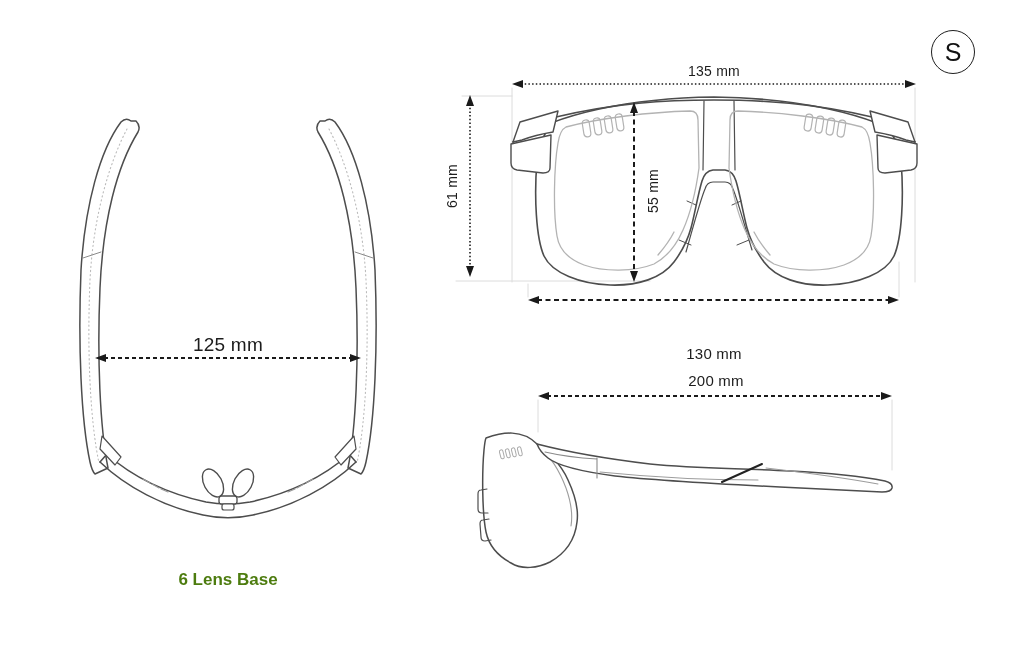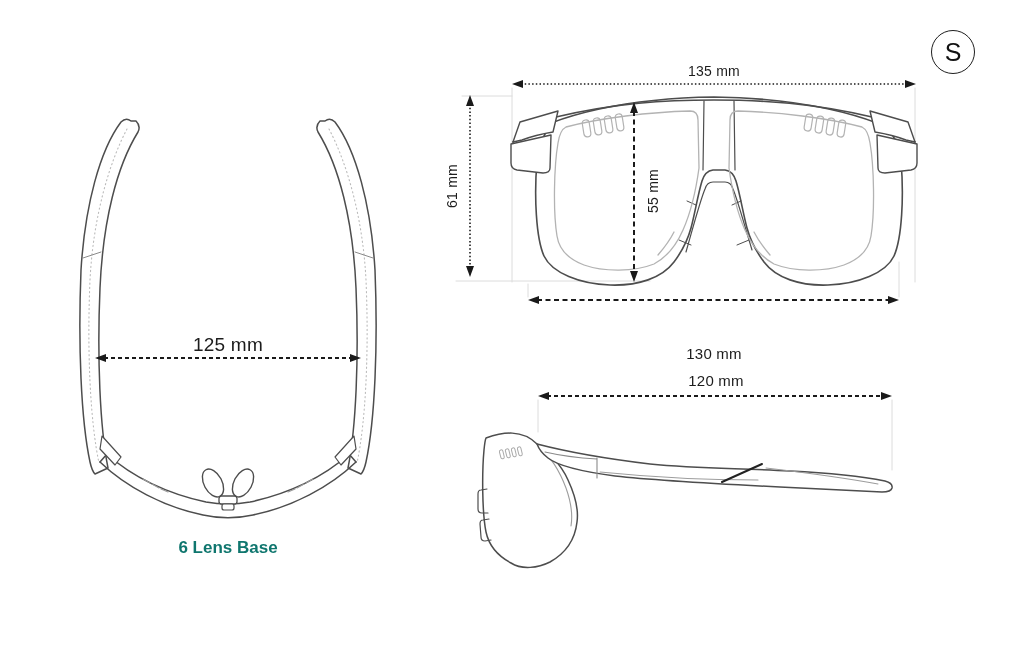--- a/index.html
+++ b/index.html
@@ -9,21 +9,21 @@
   }
   .lineart{position:absolute;left:0;top:0;}
   .dim-label{
     position:absolute;transform:translate(-50%,-50%);
     font-size:14px;color:#1c1c1c;white-space:nowrap;letter-spacing:0.2px;
   }
   .dim-label.rot{transform:translate(-50%,-50%) rotate(-90deg);}
   .dim-label.small{font-size:19px;}
   .caption{
     position:absolute;transform:translate(-50%,-50%);
-    font-size:17px;font-weight:700;color:#0f766e;white-space:nowrap;
+    font-size:17px;font-weight:700;color:#4d7c0f;white-space:nowrap;margin-top:32px;
   }
   .weight{
     position:absolute;left:737px;top:581px;
     font-size:31px;font-weight:700;color:#0d0d0d;letter-spacing:0px;white-space:nowrap;
   }
   .size-badge{
     position:absolute;left:931px;top:30px;width:42px;height:42px;
     border:1.7px solid #1f1f1f;border-radius:50%;
     display:flex;align-items:center;justify-content:center;
     font-size:25px;font-weight:500;color:#111;
@@ -166,21 +166,21 @@
   <div class="dim-label" style="left:714px;top:71px;">135 mm</div>
 
   <div class="dim-label rot" style="left:452px;top:186px;">61 mm</div>
 
   <div class="dim-label rot" style="left:653px;top:191px;">55 mm</div>
 
   <div class="dim-label" style="left:714px;top:317px;font-size:15px;margin-top:36px;">130 mm</div>
 
   <div class="dim-label small" style="left:228px;top:345px;">125 mm</div>
 
-  <div class="dim-label" style="left:716px;top:380px;font-size:15px;">120 mm</div>
+  <div class="dim-label" style="left:716px;top:380px;font-size:15px;">200 mm</div>
 
   <div class="caption" style="left:228px;top:548px;">6 Lens Base</div>
 
 
   <div class="size-badge">
     <span>S</span>
   </div>
 
 </div>
 

